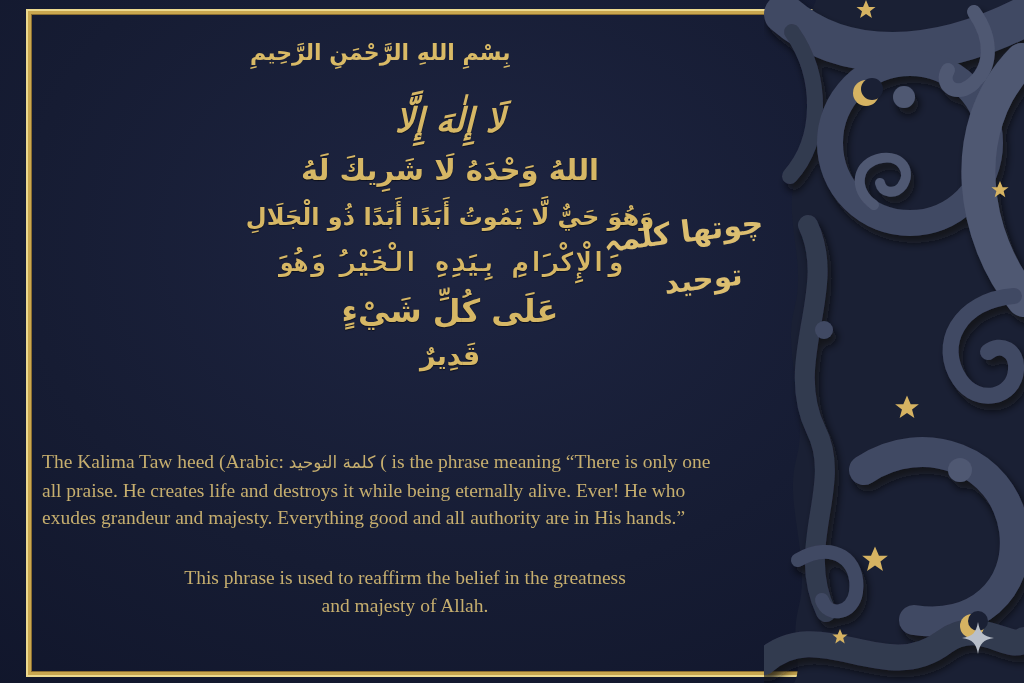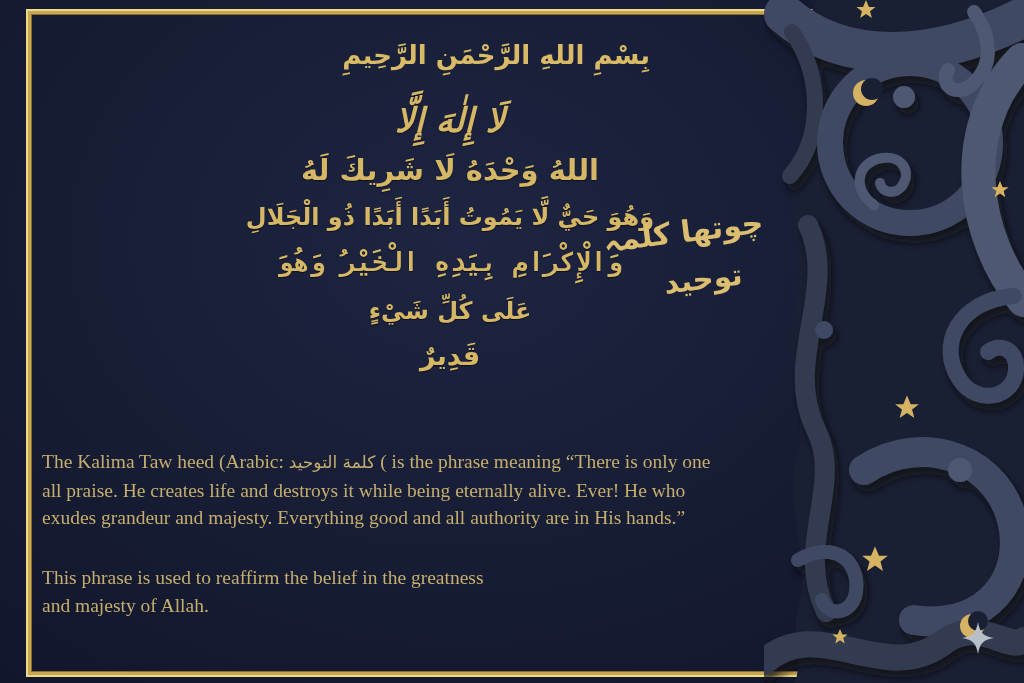--- a/index.html
+++ b/index.html
@@ -9,53 +9,53 @@
     background: radial-gradient(ellipse at 45% 35%, #1e2542 0%, #161c33 55%, #10152a 100%);
     font-family:"Liberation Serif", serif;
   }
   
   .frame{position:absolute; left:26px; top:9px; right:30px; bottom:6px; border:2px solid #ecd98e; z-index:1;}
   .frame::before{content:""; position:absolute; inset:0; border:3px solid #c9a74f;}
   .frame::after{content:""; position:absolute; inset:3px; border:1px solid #8a6d30;}
   
   .bismillah{
     position:absolute; left:250px; top:40px; width:400px; z-index:2;
-    text-align:right; color:#d9ba66; font-family:"DejaVu Sans", sans-serif;
-    font-size:26px; font-weight:bold; direction:rtl;
+    text-align:left; color:#d9ba66; font-family:"DejaVu Sans", sans-serif;
+    font-size:22px; font-weight:bold; direction:rtl;
   }
   .kalima{position:absolute; left:235px; top:94px; width:430px; z-index:2;
     text-align:center; color:#d6b765; font-family:"DejaVu Sans", sans-serif;
     direction:rtl; font-weight:bold; text-shadow:0 1px 1px rgba(0,0,0,.5);}
   .kalima .k1{font-size:34px; line-height:52px;font-style:italic;}
   .kalima .k2{font-size:29px; line-height:48px;}
   .kalima .k3{font-size:26px; line-height:47px;}
   .kalima .k4{font-size:24px; line-height:46px;}
   .kalima .k5{font-size:26px; line-height:48px;font-family:Liberation Mono, monospace;}
-  .kalima .k6{font-size:24px; line-height:46px;}
+  .kalima .k6{font-size:32px; line-height:46px;}
   .kalima .k7{font-size:27px; line-height:44px;}
   
   .urdu{
     position:absolute; left:596px; top:206px; width:180px; z-index:2;
     transform:rotate(-7deg); text-align:center; color:#dcbe70;
     font-family:"DejaVu Sans", sans-serif; direction:rtl; font-weight:bold;
   }
   .urdu .u1{font-size:30px; line-height:52px;}
   .urdu .u2{font-size:29px; line-height:46px; transform:translateX(14px); display:block;}
   
   .description{
     position:absolute; left:42px; top:448px; width:726px; z-index:2;
     color:#c6ae6e; font-size:19.5px; line-height:27.5px;
   }
   .description .arabic-inline{
     font-family:"DejaVu Sans", sans-serif; font-size:17px;
     direction:rtl; unicode-bidi:isolate;
   }
   .footer-note{
     position:absolute; left:42px; top:564px; width:726px; z-index:2;
-    text-align:left; color:#c6ae6e; font-size:19.5px; line-height:27.5px;
+    text-align:center; color:#c6ae6e; font-size:19.5px; line-height:27.5px;
   }
   
   .panel{position:absolute; right:0; top:0; z-index:3;}
   .panel .pbg{fill:#1a2034;}
   .panel .sw-d{stroke:#333a50; fill:none; stroke-linecap:round;}
   .panel .sw-m{stroke:#414963; fill:none; stroke-linecap:round;}
   .panel .sw-l{stroke:#4f5872; fill:none; stroke-linecap:round;} .panel .dot-m{fill:#414963;} .panel .dot-l{fill:#4f5872;}
   .panel .gold{fill:#d6b362;}
   .panel .maskbg{fill:#1a2034;}
   .panel .silver{fill:#b9bfc9;}

